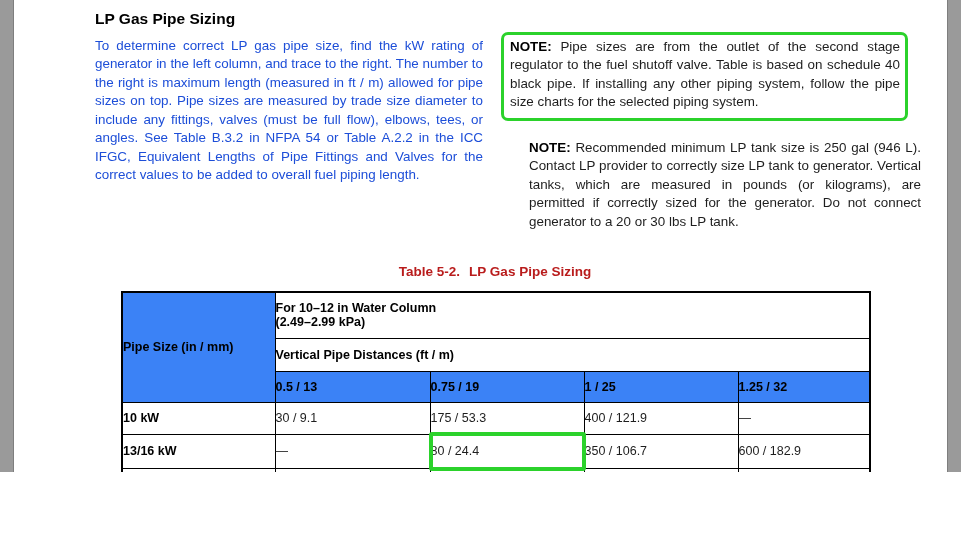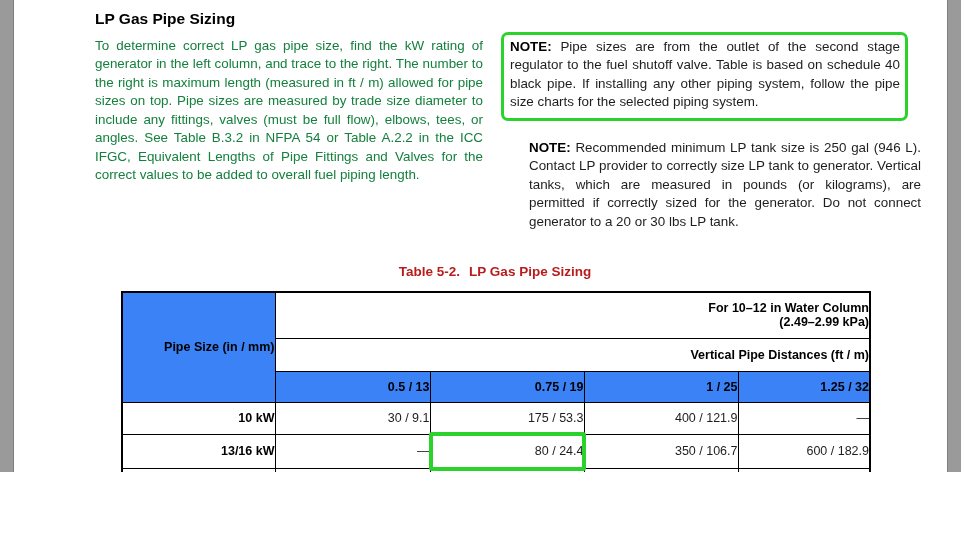--- a/index.html
+++ b/index.html
@@ -9,21 +9,21 @@
   }
   .side-bar{position:absolute;top:0;height:556px;background:#9a9a9a;}
   #left-bar{left:0;width:13px;border-right:1px solid #7e7e7e;}
   #right-bar{right:0;width:13px;border-left:1px solid #7e7e7e;}
 
   .heading{
     position:absolute;left:95px;top:10px;font-size:15.5px;font-weight:bold;color:#000;
   }
   .intro{
     position:absolute;left:95px;top:37px;width:388px;
-    font-size:13.4px;line-height:18.45px;text-align:justify;color:#15803d;
+    font-size:13.4px;line-height:18.45px;text-align:justify;color:#1d4ed8;
   }
   .note-box{
     position:absolute;left:501px;top:32px;width:390px;
     border:3px solid #2bd22b;border-radius:7px;padding:3px 5px 6px 6px;
     font-size:13.4px;line-height:18.45px;text-align:justify;color:#1e1e1e;
   }
   .note-plain{
     position:absolute;left:529px;top:139px;width:392px;
     font-size:13.4px;line-height:18.45px;text-align:justify;color:#1e1e1e;
   }
@@ -33,21 +33,21 @@
     position:absolute;left:121px;top:264px;width:748px;text-align:center;
     font-size:13.5px;font-weight:bold;color:#b91c1c;white-space:pre;
   }
   .caption .gap{display:inline-block;width:9px;}
 
   table.pipe{
     position:absolute;left:121px;top:291px;width:748px;
     border-collapse:collapse;table-layout:fixed;
     font-size:12.5px;color:#1e1e1e;
   }
-  table.pipe td{border:1px solid #000;text-align:right;vertical-align:middle;padding:0;}
+  table.pipe td{border:1px solid #000;text-align:left;vertical-align:middle;padding:0;}
   table.pipe{border:2px solid #000;}
   td.gray{background:#3b82f6;}
   td.bold{font-weight:bold;color:#000;}
   .hl-cell{position:relative;}
   .hl-overlay{
     position:absolute;left:-2px;top:-3px;right:-2px;bottom:-3px;
     border:4px solid #2bd22b;border-radius:3px;pointer-events:none;
   }
   .subline{display:block;}
 </style>

